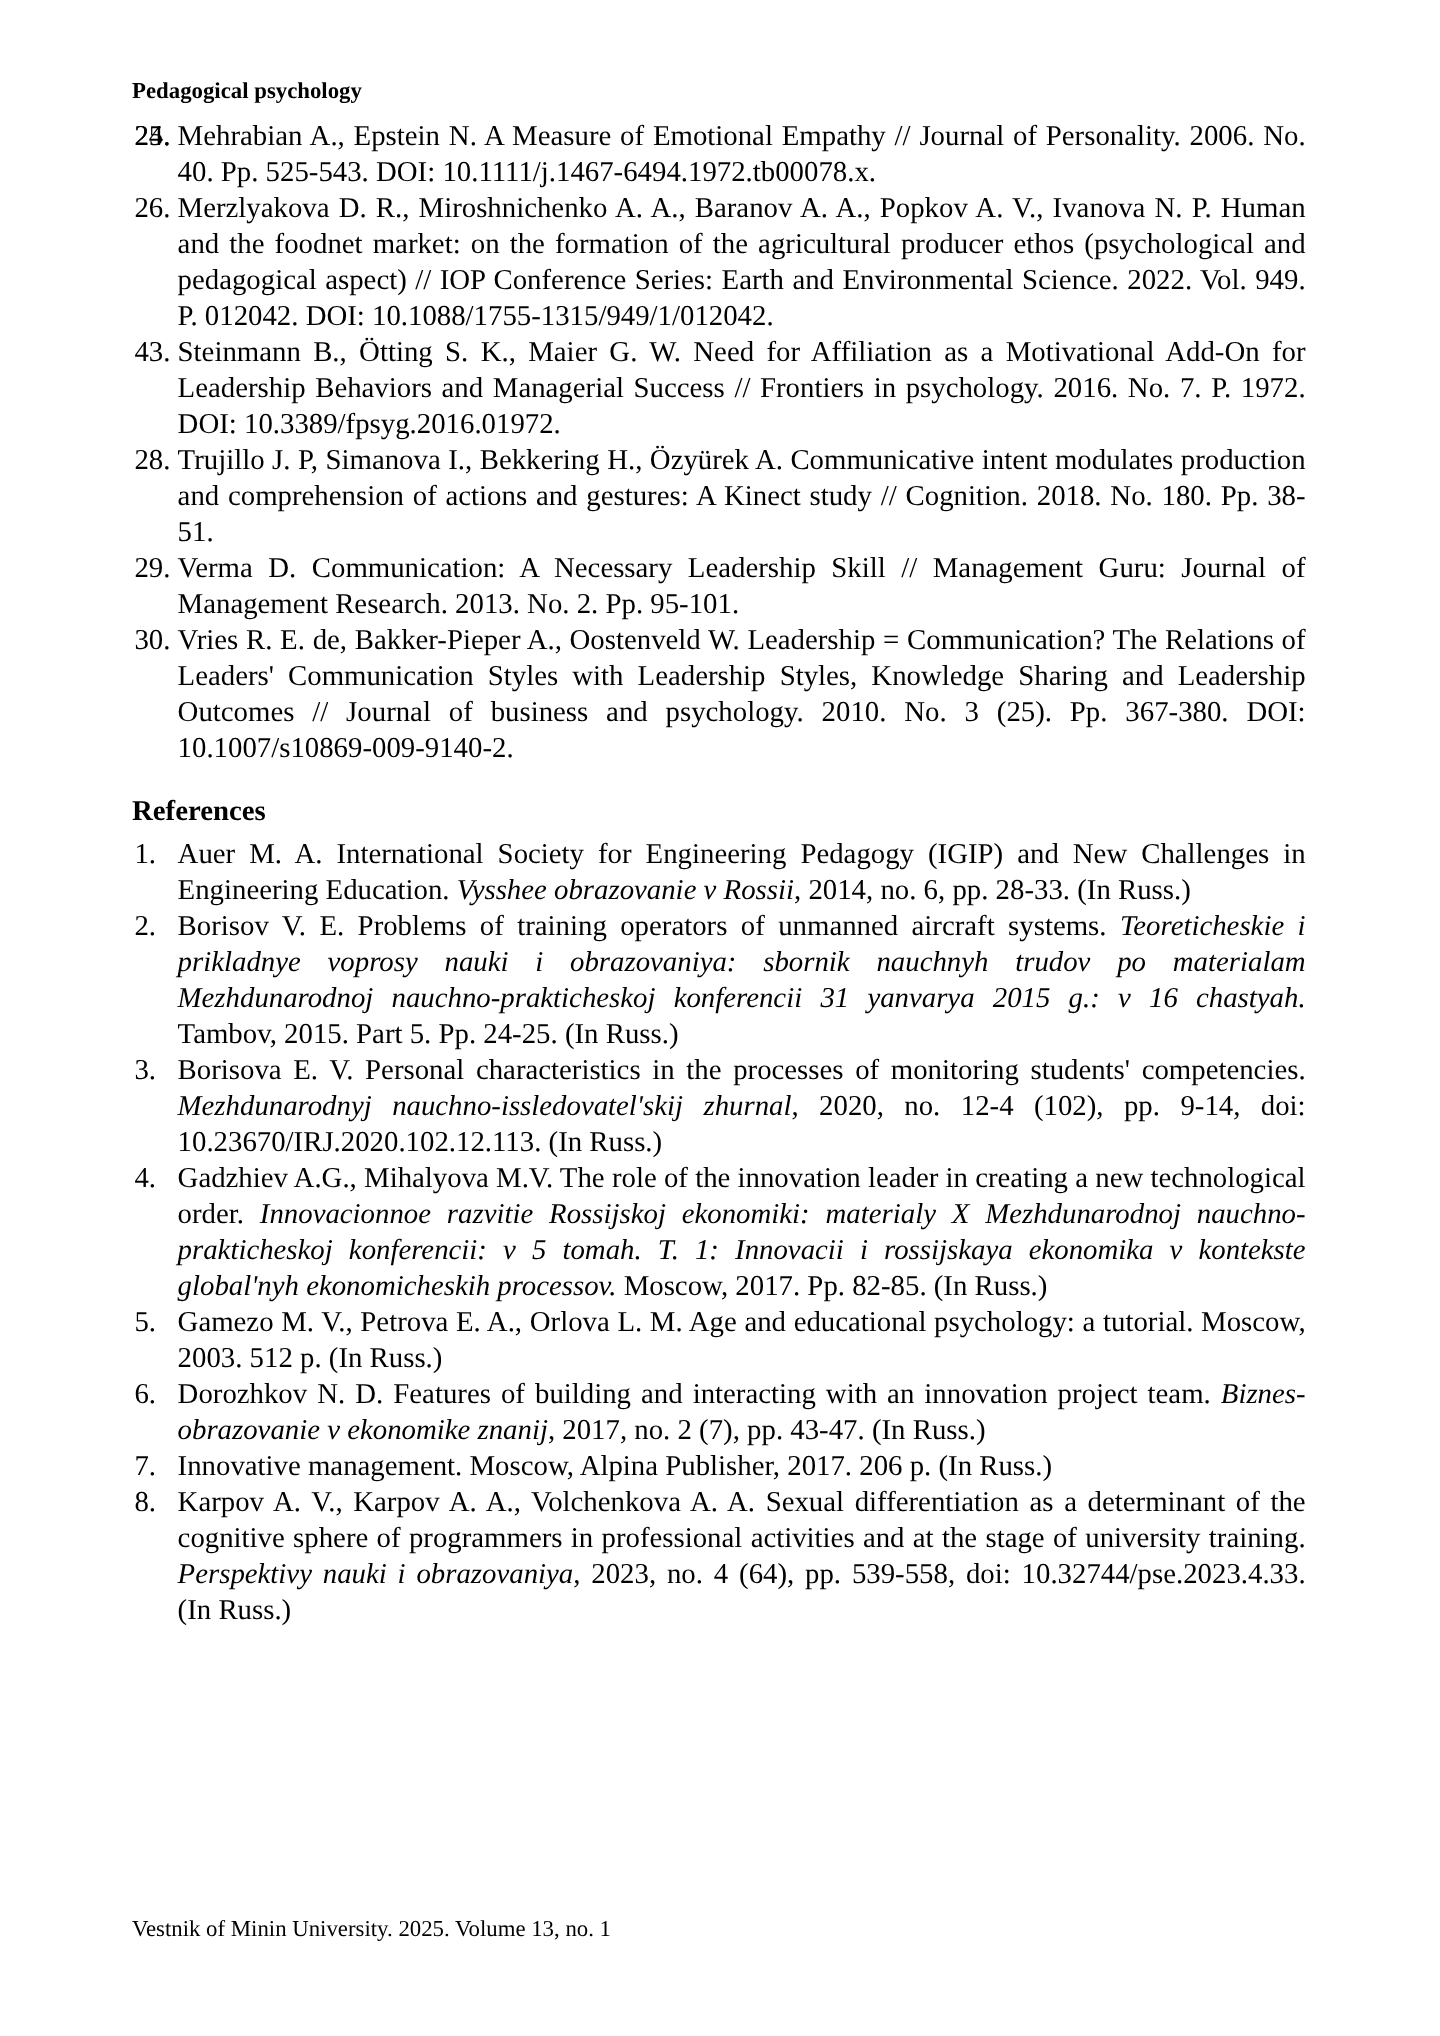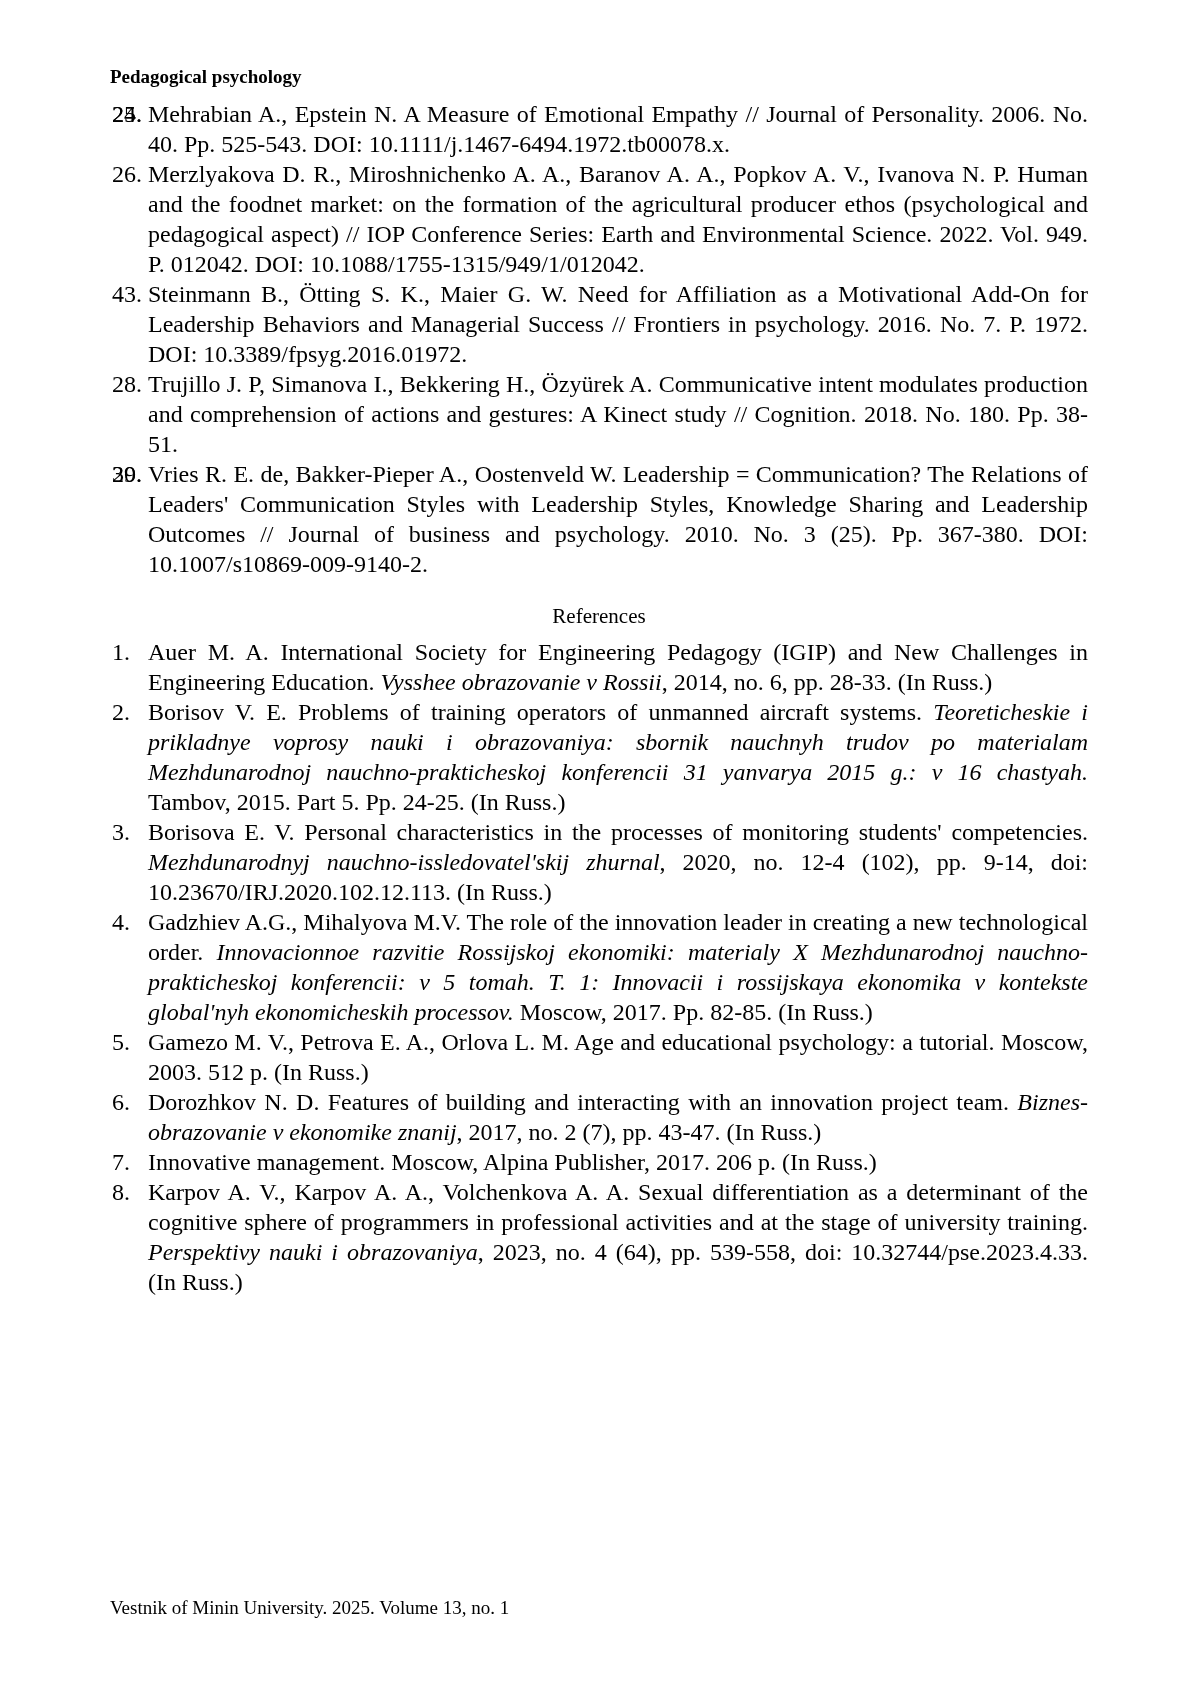--- a/index.html
+++ b/index.html
@@ -30,24 +30,24 @@
     font-size: 24px;
     line-height: 30px;
     text-align: justify;
   }
   .ref-num {
     position: absolute;
     left: 2px;
     top: 0;
   }
   .references-heading {
-    font-weight: normal;
-    font-size: 21px;
+    font-weight: bold;
+    font-size: 24px;
     line-height: 30px;
-    text-align: center;
+    text-align: left;
     margin-top: 22px;
     margin-bottom: 6px;
   }
   .page-footer {
     position: absolute;
     left: 110px;
     top: 1596px;
     font-weight: normal;
     font-size: 19px;
     line-height: 24px;
@@ -58,21 +58,21 @@
 
 <div class="page">
   <div class="running-header">Pedagogical psychology</div>
 
   <div class="ref-list" id="biblio-list">
       <div class="ref-item"><span class="ref-num">24.</span></div>
       <div class="ref-item"><span class="ref-num">25.</span><span class="ref-text"><span>Mehrabian A., Epstein N. A Measure of Emotional Empathy // Journal of Personality. 2006. No. 40. Pp. 525-543. DOI: 10.1111/j.1467-6494.1972.tb00078.x.</span></span></div>
       <div class="ref-item"><span class="ref-num">26.</span><span class="ref-text"><span>Merzlyakova D. R., Miroshnichenko A. A., Baranov A. A., Popkov A. V., Ivanova N. P. Human and the foodnet market: on the formation of the agricultural producer ethos (psychological and pedagogical aspect) // IOP Conference Series: Earth and Environmental Science. 2022. Vol. 949. P. 012042. DOI: 10.1088/1755-1315/949/1/012042.</span></span></div>
       <div class="ref-item"><span class="ref-num">43.</span><span class="ref-text"><span>Steinmann B., Ötting S. K., Maier G. W. Need for Affiliation as a Motivational Add-On for Leadership Behaviors and Managerial Success // Frontiers in psychology. 2016. No. 7. P. 1972. DOI: 10.3389/fpsyg.2016.01972.</span></span></div>
       <div class="ref-item"><span class="ref-num">28.</span><span class="ref-text"><span>Trujillo J. P, Simanova I., Bekkering H., Özyürek A. Communicative intent modulates production and comprehension of actions and gestures: A Kinect study // Cognition. 2018. No. 180. Pp. 38-51.</span></span></div>
-      <div class="ref-item"><span class="ref-num">29.</span></div>
+      <div class="ref-item"><span class="ref-num">29.</span><span class="ref-text"><span>Verma D. Communication: A Necessary Leadership Skill // Management Guru: Journal of Management Research. 2013. No. 2. Pp. 95-101.</span></span></div>
       <div class="ref-item"><span class="ref-num">30.</span><span class="ref-text"><span>Vries R. E. de, Bakker-Pieper A., Oostenveld W. Leadership = Communication? The Relations of Leaders' Communication Styles with Leadership Styles, Knowledge Sharing and Leadership Outcomes // Journal of business and psychology. 2010. No. 3 (25). Pp. 367-380. DOI: 10.1007/s10869-009-9140-2.</span></span></div>
     </div>
 
   <h2 class="references-heading">References</h2>
 
   <div class="ref-list" id="references-list">
       <div class="ref-item"><span class="ref-num">1.</span><span class="ref-text"><span>Auer M. A. International Society for Engineering Pedagogy (IGIP) and New Challenges in Engineering Education. </span><i>Vysshee obrazovanie v Rossii</i><span>, 2014, no. 6, pp. 28-33. (In Russ.)</span></span></div>
       <div class="ref-item"><span class="ref-num">2.</span><span class="ref-text"><span>Borisov V. E. Problems of training operators of unmanned aircraft systems. </span><i>Teoreticheskie i prikladnye voprosy nauki i obrazovaniya: sbornik nauchnyh trudov po materialam Mezhdunarodnoj nauchno-prakticheskoj konferencii 31 yanvarya 2015 g.: v 16 chastyah.</i><span> Tambov, 2015. Part 5. Pp. 24-25. (In Russ.)</span></span></div>
       <div class="ref-item"><span class="ref-num">3.</span><span class="ref-text"><span>Borisova E. V. Personal characteristics in the processes of monitoring students' competencies. </span><i>Mezhdunarodnyj nauchno-issledovatel'skij zhurnal</i><span>, 2020, no. 12-4 (102), pp. 9-14, doi: 10.23670/IRJ.2020.102.12.113. (In Russ.)</span></span></div>
       <div class="ref-item"><span class="ref-num">4.</span><span class="ref-text"><span>Gadzhiev A.G., Mihalyova M.V. The role of the innovation leader in creating a new technological order. </span><i>Innovacionnoe razvitie Rossijskoj ekonomiki: materialy X Mezhdunarodnoj nauchno-prakticheskoj konferencii: v 5 tomah. T. 1: Innovacii i rossijskaya ekonomika v kontekste global'nyh ekonomicheskih processov.</i><span> Moscow, 2017. Pp. 82-85. (In Russ.)</span></span></div>

